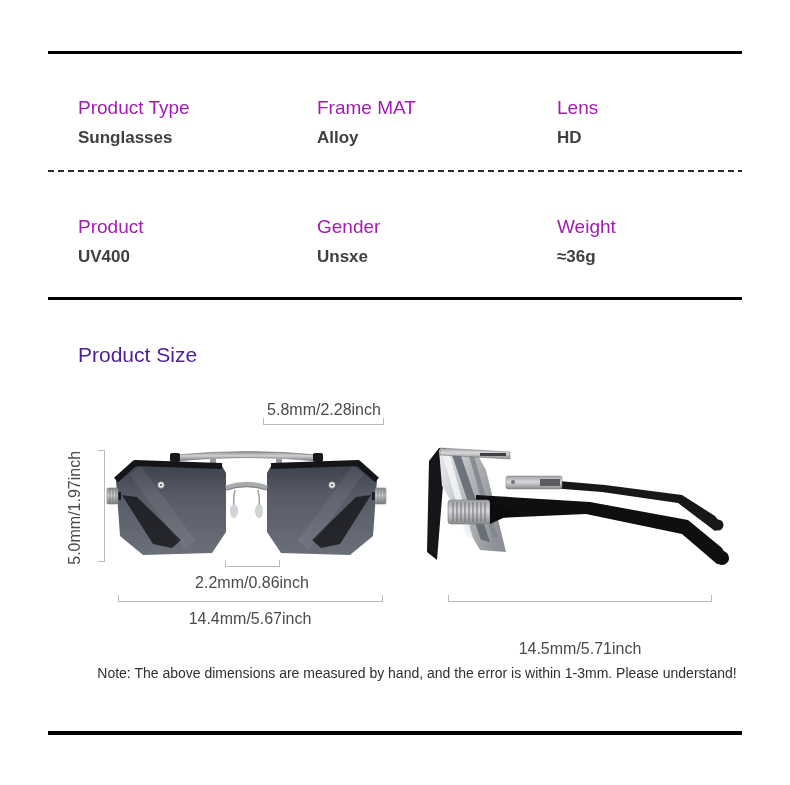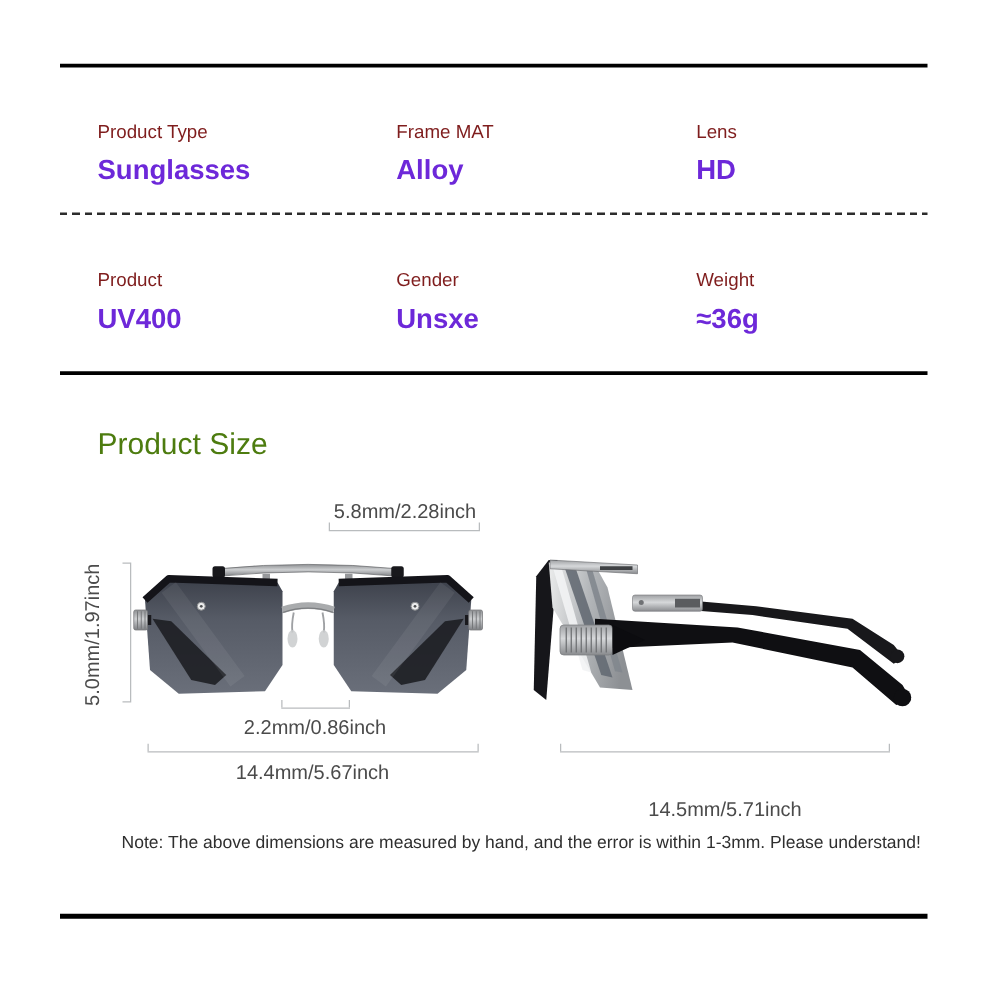--- a/index.html
+++ b/index.html
@@ -9,26 +9,26 @@
   }
   .rule{position:absolute;left:48px;width:694px;background:#000;}
   .rule-top{top:51px;height:3px;}
   .rule-mid{top:297px;height:3px;}
   .rule-bottom{top:731px;height:4px;}
   .dashed-divider{
     position:absolute;left:48px;top:170px;width:694px;height:2px;
     background:repeating-linear-gradient(90deg,#2c2c2c 0 6px,transparent 6px 10px);
   }
   .spec-cell{position:absolute;}
-  .spec-label{font-size:15px;font-weight:400;color:#7f1d1d;line-height:1;}
-  .spec-value{font-size:22px;font-weight:700;color:#6d28d9;line-height:1;margin-top:12px;}
+  .spec-label{font-size:19px;font-weight:400;color:#a21caf;line-height:1;}
+  .spec-value{font-size:17px;font-weight:700;color:#404040;line-height:1;margin-top:12px;}
   .col1{left:78px;}  .col2{left:317px;}  .col3{left:557px;}
   .row1{top:98px;}   .row2{top:217px;}
   .section-title{
-    position:absolute;left:78px;top:342px;font-size:24px;font-weight:400;color:#4d7c0f;line-height:1.2;
+    position:absolute;left:78px;top:342px;font-size:21px;font-weight:400;color:#4c1d95;line-height:1.2;
   }
   .measure-text{
     position:absolute;font-size:16px;color:#4b4b4b;text-align:center;line-height:1.1;white-space:nowrap;
   }
   .h-bracket{position:absolute;height:1px;background:#b9bcbe;}
   .h-bracket::before,.h-bracket::after{
     content:"";position:absolute;top:-6px;width:1px;height:6px;background:#b9bcbe;
   }
   .h-bracket::before{left:0;}
   .h-bracket::after{right:0;}

